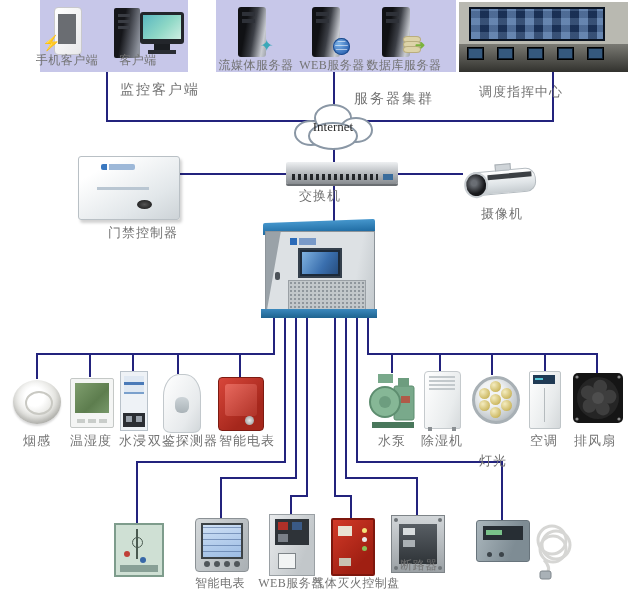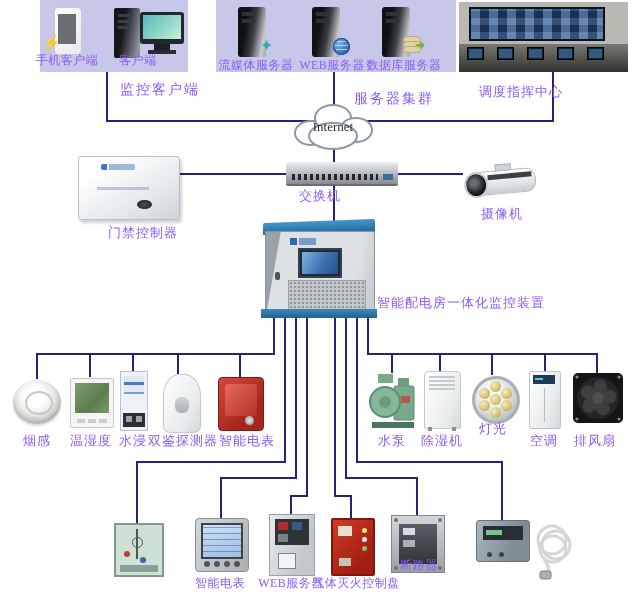--- a/index.html
+++ b/index.html
@@ -3,21 +3,21 @@
 <meta charset="utf-8">
 <style>
   html,body{margin:0;padding:0;background:#fff;}
   .stage{position:relative;width:640px;height:594px;background:#ffffff;overflow:hidden;
          font-family:"Liberation Serif",serif;color:#3b3b3b;}
   .wires{position:absolute;left:0;top:0;z-index:1;}
   .wires path{fill:none;stroke:#23237d;stroke-width:2;}
   .gbox{position:absolute;z-index:2;background:#c7c7e9;}
   .dev{position:absolute;z-index:3;}
   .lbl{position:absolute;z-index:4;transform:translateX(-50%);white-space:nowrap;
-       color:#8b5cf6;font-size:13px;letter-spacing:1px;}
+       color:#737373;font-size:13px;letter-spacing:1px;}
   .lbl-sm{font-size:12px;letter-spacing:0.5px;}
   .lbl-big{font-size:14px;letter-spacing:2px;}
   .lbl-left{transform:none;}
 
   
   .phone{width:26px;height:46px;background:linear-gradient(120deg,#ffffff,#e8e8ea);
          border:1px solid #c8c8cc;border-radius:4px;}
   .phone i{position:absolute;left:3px;top:6px;width:18px;height:30px;background:#6a6d72;display:block;}
   .bolt{position:absolute;font-size:15px;color:#e6c93c;font-style:normal;z-index:4;}
   .tower{width:26px;height:50px;background:linear-gradient(100deg,#15161a 35%,#4a4d55 60%,#8d929c 90%);
@@ -403,31 +403,30 @@
 
   <div class="lbl lbl-sm" style="left:256px;top:57px">流媒体服务器</div>
   <div class="lbl lbl-sm" style="left:332px;top:57px">WEB服务器</div>
   <div class="lbl lbl-sm" style="left:404px;top:57px">数据库服务器</div>
   <div class="lbl lbl-big" style="left:394px;top:90px">服务器集群</div>
 
   <div class="lbl" style="left:521px;top:83px">调度指挥中心</div>
   <div class="lbl" style="left:320px;top:187px">交换机</div>
   <div class="lbl" style="left:143px;top:224px">门禁控制器</div>
   <div class="lbl" style="left:502px;top:205px">摄像机</div>
-  <div class="lbl lbl-left" style="left:377px;top:294px">智能配电房一体化监控装置</div>
 
   <div class="lbl" style="left:37px;top:432px">烟感</div>
   <div class="lbl" style="left:91px;top:432px">温湿度</div>
   <div class="lbl" style="left:133px;top:432px">水浸</div>
   <div class="lbl" style="left:183px;top:432px">双鉴探测器</div>
   <div class="lbl" style="left:247px;top:432px">智能电表</div>
 
   <div class="lbl" style="left:392px;top:432px">水泵</div>
   <div class="lbl" style="left:442px;top:432px">除湿机</div>
-  <div class="lbl" style="left:493px;top:420px">灯光</div>
+  <div class="lbl" style="left:493px;top:452px">灯光</div>
   <div class="lbl" style="left:544px;top:432px">空调</div>
   <div class="lbl" style="left:595px;top:432px">排风扇</div>
 
   <div class="lbl lbl-sm" style="left:220px;top:575px">智能电表</div>
   <div class="lbl lbl-sm" style="left:291px;top:575px">WEB服务器</div>
   <div class="lbl lbl-sm" style="left:356px;top:575px">气体灭火控制盘</div>
   <div class="lbl lbl-sm" style="left:419px;top:557px">断路器</div>
 
 </div>
 

